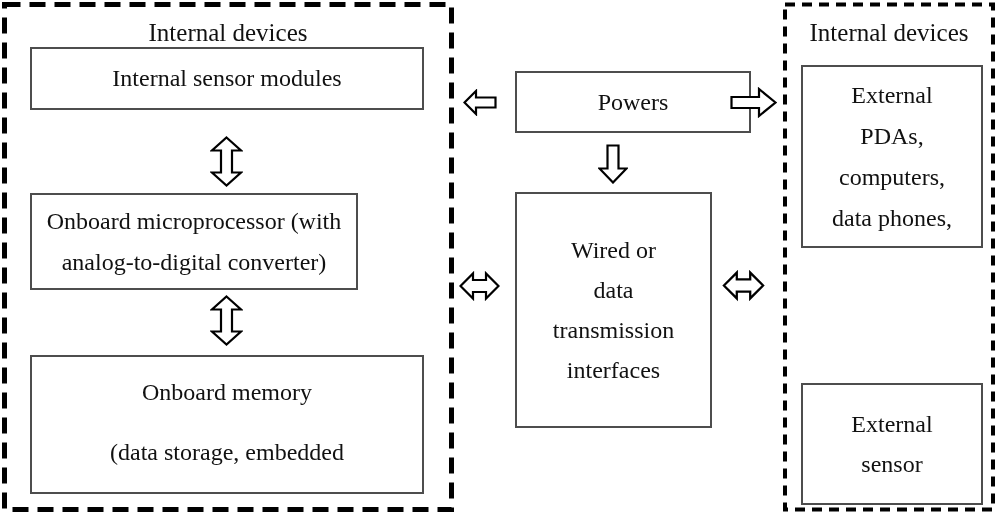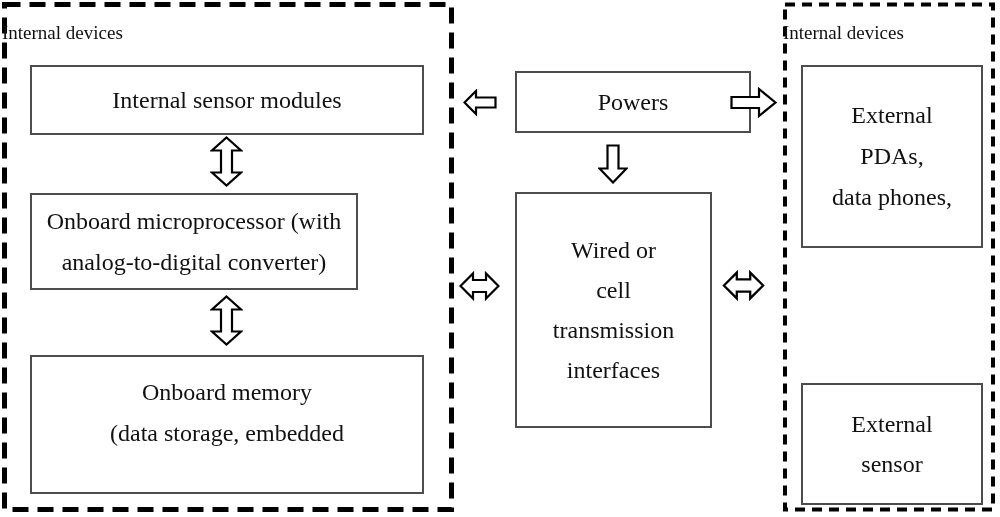--- a/index.html
+++ b/index.html
@@ -11,49 +11,49 @@
   html,body{margin:0;padding:0;background:var(--background);}
   .canvas{
     position:relative;width:1000px;height:517px;
     background:var(--background);
     font-family:"Liberation Serif","DejaVu Serif",serif;
     color:var(--text);
     overflow:hidden;
   }
   .abs{position:absolute;}
   .panel-title{
-    font-size:19px;line-height:32px;white-space:nowrap;
+    text-align:center;font-size:25px;line-height:32px;white-space:nowrap;
   }
   .box{
     position:absolute;
     border:2px solid var(--box-border);
     background:var(--background);
     display:flex;flex-direction:column;
     align-items:center;justify-content:center;
     text-align:center;
     font-size:24px;
     box-sizing:border-box;
   }
   .box .text-line{line-height:41px;white-space:nowrap;}
   .box.lh40 .text-line{line-height:40px;}
-  .box.top-pad{justify-content:flex-start;padding-top:15px;}
+  .box.top-pad{justify-content:flex-start;padding-top:15px;gap:19px;}
   svg{display:block;}
   .arrow-shape{fill:#ffffff;stroke:var(--line);stroke-width:2.2;stroke-linejoin:miter;}
 </style>
 </head>
 <body>
 
 <div class="canvas">
 
   <svg class="abs" style="left:2px;top:2px;" width="452" height="510" viewBox="0 0 452 510">
     <rect x="2.5" y="2.5" width="447" height="505" fill="none" stroke="var(--line)" stroke-width="5" stroke-dasharray="16 9"></rect>
   </svg>
   <div class="abs panel-title" style="left:2px;top:17px;width:452px;">Internal devices</div>
 
-  <div class="box" style="left:30px;top:65px;width:394px;height:70px;">
+  <div class="box" style="left:30px;top:47px;width:394px;height:63px;">
     <div class="text-line">Internal sensor modules</div>
   </div>
 
   <svg class="abs" style="left:210px;top:136px;" width="33" height="51" viewBox="0 0 33 51">
     <path class="arrow-shape" d="M16.5 1.5 L31 14.5 L22 14.5 L22 36.5 L31 36.5 L16.5 49.5 L2 36.5 L11 36.5 L11 14.5 L2 14.5 Z"></path>
   </svg>
 
   <div class="box" style="left:30px;top:193px;width:328px;height:97px;">
     <div class="text-line">Onboard microprocessor (with</div>
     <div class="text-line">analog-to-digital converter)</div>
@@ -79,41 +79,42 @@
   <svg class="abs" style="left:730px;top:87px;" width="47" height="31" viewBox="0 0 47 31">
     <path class="arrow-shape" d="M45.5 15.5 L29 2 L29 10 L1.5 10 L1.5 21 L29 21 L29 29 Z"></path>
   </svg>
 
   <svg class="abs" style="left:598px;top:144px;" width="30" height="40" viewBox="0 0 30 40">
     <path class="arrow-shape" d="M9.5 1.5 L20.5 1.5 L20.5 24.5 L28.5 24.5 L15 38.5 L1.5 24.5 L9.5 24.5 Z"></path>
   </svg>
 
   <div class="box lh40" style="left:515px;top:192px;width:197px;height:236px;align-items:center;">
     <div class="text-line">Wired or</div>
-    <div class="text-line">cell</div>
+    <div class="text-line">data</div>
     <div class="text-line">transmission</div>
     <div class="text-line">interfaces</div>
   </div>
 
   <svg class="abs" style="left:459px;top:270px;" width="41" height="32" viewBox="0 0 41 32">
     <path class="arrow-shape" d="M1.5 16 L14 3.5 L14 10 L27 10 L27 3.5 L39.5 16 L27 28.5 L27 22 L14 22 L14 28.5 Z"></path>
   </svg>
 
   <svg class="abs" style="left:722px;top:269px;" width="43" height="33" viewBox="0 0 41 32">
     <path class="arrow-shape" d="M1.5 16 L14 3.5 L14 10 L27 10 L27 3.5 L39.5 16 L27 28.5 L27 22 L14 22 L14 28.5 Z"></path>
   </svg>
 
   <svg class="abs" style="left:783px;top:2px;" width="212" height="510" viewBox="0 0 212 510">
     <rect x="2" y="2.5" width="208" height="505" fill="none" stroke="var(--line)" stroke-width="4" stroke-dasharray="10 7"></rect>
   </svg>
   <div class="abs panel-title" style="left:783px;top:17px;width:212px;">Internal devices</div>
 
   <div class="box" style="left:801px;top:65px;width:182px;height:183px;">
     <div class="text-line">External</div>
     <div class="text-line">PDAs,</div>
+    <div class="text-line">computers,</div>
     <div class="text-line">data phones,</div>
   </div>
 
   <div class="box lh40" style="left:801px;top:383px;width:182px;height:122px;">
     <div class="text-line">External</div>
     <div class="text-line">sensor</div>
   </div>
 
 </div>
 

